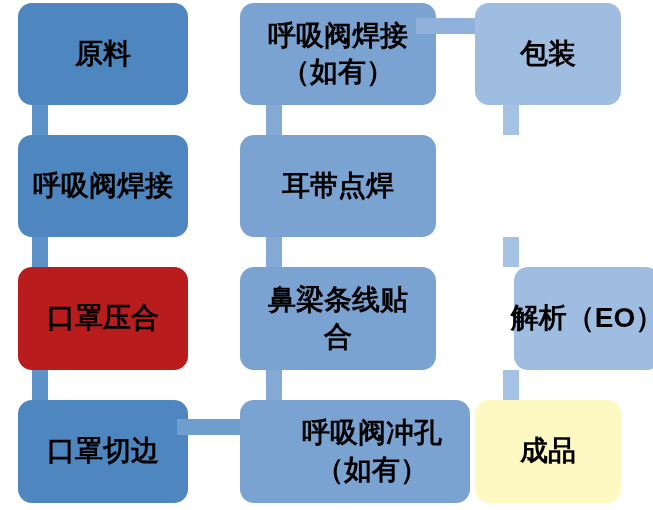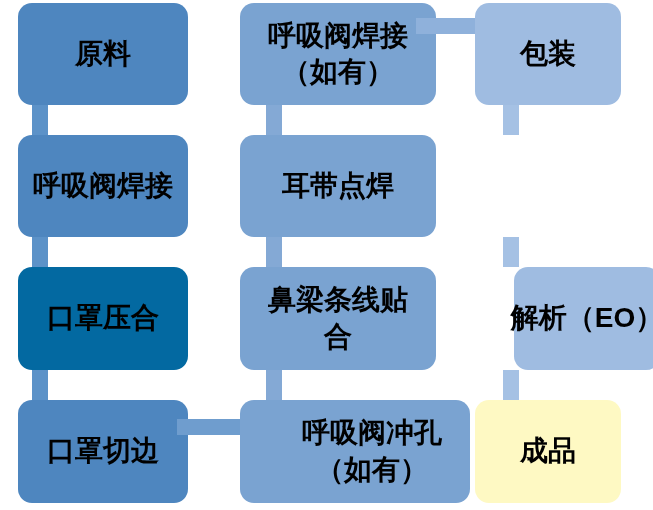--- a/index.html
+++ b/index.html
@@ -50,21 +50,21 @@
   .hc-bottom { left: 177px; top: 419px; width: 63px; }
   .hc-top    { left: 416px; top: 18px;  width: 59px; }
 </style>
 </head>
 <body>
 
 <div class="canvas">
 
   <div class="node c1 r1" style="background-color: rgb(78, 134, 191);">原料</div>
   <div class="node c1 r2" style="background-color: rgb(78, 134, 191);">呼吸阀焊接</div>
-  <div class="node c1 r3" style="background-color: #0369a1;">口罩压合</div>
+  <div class="node c1 r3" style="background-color: #b91c1c;">口罩压合</div>
   <div class="node c1 r4" style="background-color: rgb(78, 134, 191);">口罩切边</div>
 
   <div class="node c2 r1" style="background-color: rgb(122, 163, 209);">呼吸阀焊接
 （如有）</div>
   <div class="node c2 r2" style="background-color: rgb(122, 163, 209);">耳带点焊</div>
   <div class="node c2 r3" style="background-color: rgb(122, 163, 209);">鼻梁条线贴
 合</div>
   <div class="node c2 r4" style="background-color: rgb(122, 163, 209); padding-left: 34px;">呼吸阀冲孔
 （如有）</div>
 

